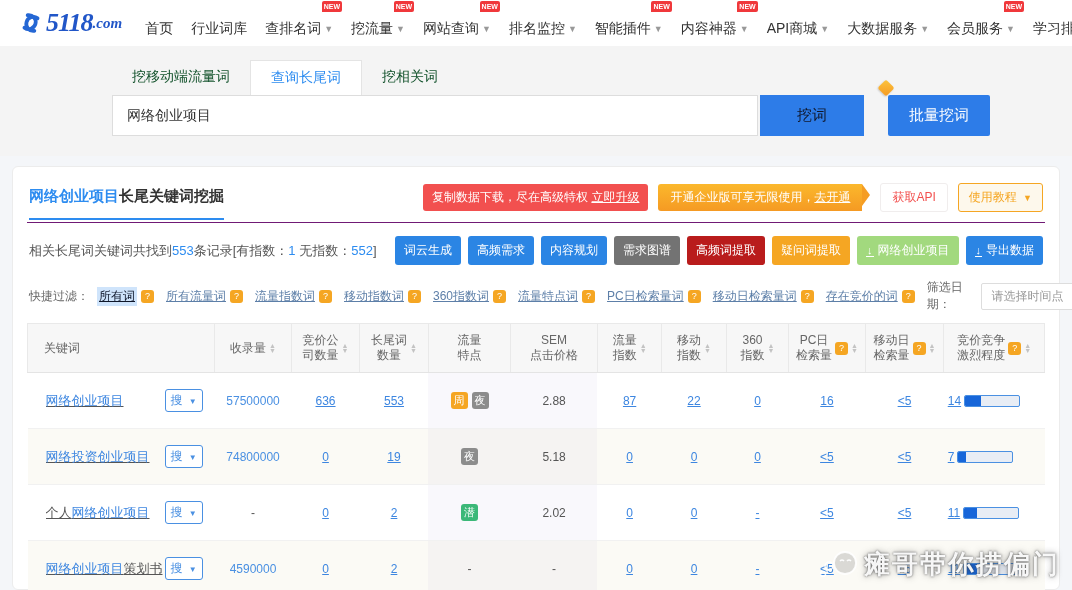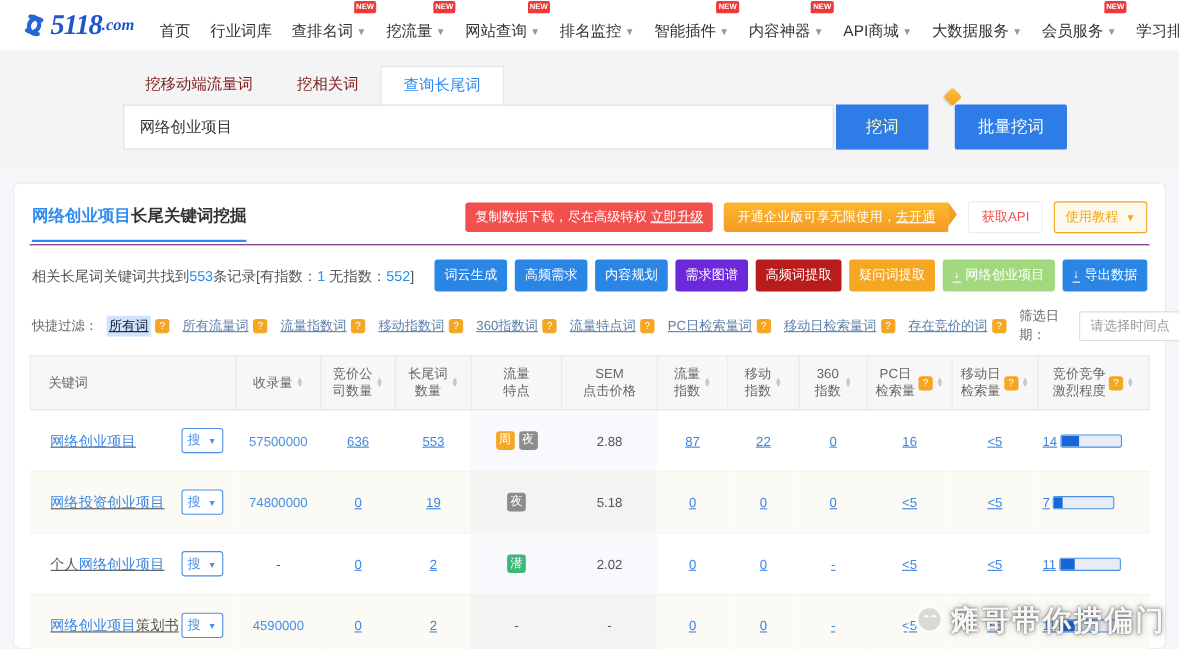--- a/index.html
+++ b/index.html
@@ -16,26 +16,26 @@
   .nav-items { display:flex; align-items:center; height:46px; }
   .nav-item { position:relative; height:46px; display:flex; align-items:center;
     padding:12px 9px 0 9px; font-size:14px; color:#333; cursor:pointer; white-space:nowrap; }
   .nav-caret { font-size:9px; color:#999; margin-left:3px; }
   .new-badge { position:absolute; top:1px; right:0px; background:#f0383b; color:#fff;
     font-size:7px; line-height:9px; padding:1px 2px; border-radius:2px 2px 2px 0; font-weight:bold; }
 
   
   .strip { background:#f4f4f4; padding:14px 0 20px 112px; }
   .tabs { display:flex; }
-  .tab { padding:8px 20px; font-size:14px; color:#7f1d1d; cursor:pointer; }
+  .tab { padding:8px 20px; font-size:14px; color:#14532d; cursor:pointer; }
   .tab.active { background:#fff; color:#2d8cf0; border:1px solid #e4e4e4; border-bottom:none; }
   .search-row { display:flex; align-items:center; }
   .kw-input { width:646px; height:41px; border:1px solid #ddd; padding:0 14px;
     font-size:14px; color:#333; background:#fff; outline:none; }
-  .dig-btn { width:84px; height:41px; background:#2d7ce8; color:#fef9c3; border:none;
+  .dig-btn { width:104px; height:41px; background:#2d7ce8; color:#0f172a; border:none;
     font-size:15px; cursor:pointer; margin-left:2px; }
   .batch-wrap { position:relative; margin-left:24px; }
   .batch-btn { width:102px; height:41px; background:#2d7ce8; color:#fff; border:none;
     font-size:15px; cursor:pointer; border-radius:2px; }
   .vip-diamond { position:absolute; top:-13px; left:-8px; width:12px; height:12px;
     background:linear-gradient(135deg,#fcc43e,#f59a23); transform:rotate(45deg);
     border-radius:2px; box-shadow:0 1px 2px rgba(0,0,0,.2); }
 
   
   .content { background:#f4f6f9; padding:10px 12px; height:444px; }
@@ -175,22 +175,22 @@
       <div class="nav-item">
         <span>学习排名</span>
       </div>
     </div>
 
 </div>
 
 <div class="strip">
   <div class="tabs" id="tabs">
       <div class="tab">挖移动端流量词</div>
+      <div class="tab active">查询长尾词</div>
       <div class="tab">挖相关词</div>
-      <div class="tab active">查询长尾词</div>
     </div>
   <div class="search-row">
     <input class="kw-input" value="网络创业项目" style="">
     <button class="dig-btn">挖词</button>
     <span class="batch-wrap">
       <span class="vip-diamond"></span>
       <button class="batch-btn">批量挖词</button>
     </span>
   </div>
 </div>
@@ -224,21 +224,21 @@
       <div class="action-btns" id="action-btns">
           <button class="action-btn" style="background: rgb(43, 133, 228);">
             <span>词云生成</span>
           </button>
           <button class="action-btn" style="background: rgb(43, 133, 228);">
             <span>高频需求</span>
           </button>
           <button class="action-btn" style="background: rgb(43, 133, 228);">
             <span>内容规划</span>
           </button>
-          <button class="action-btn" style="background: #6d28d9;">
+          <button class="action-btn" style="background: #737373;">
             <span>需求图谱</span>
           </button>
           <button class="action-btn" style="background: #b91c1c;">
             <span>高频词提取</span>
           </button>
           <button class="action-btn" style="background: rgb(245, 166, 35);">
             <span>疑问词提取</span>
           </button>
           <button class="action-btn" style="background: rgb(162, 217, 126);">
             <span class="dl-ic">↓</span>

